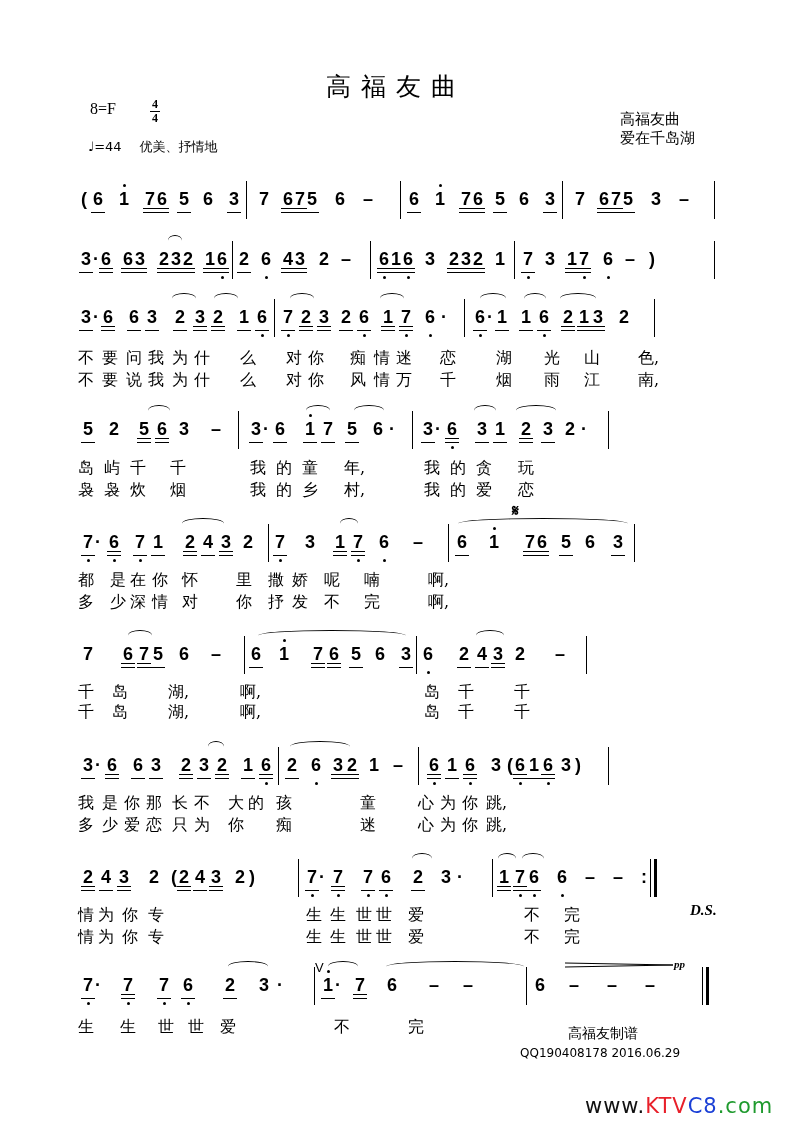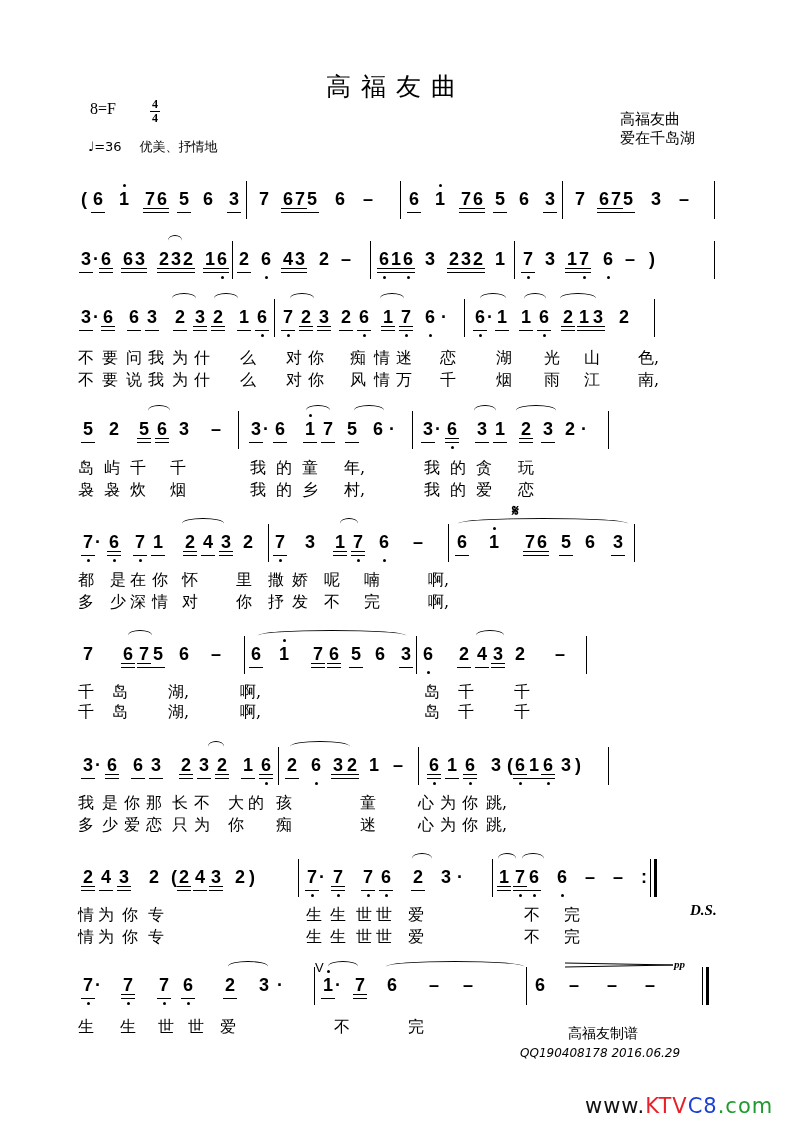--- a/index.html
+++ b/index.html
@@ -39,41 +39,41 @@
   .lyr span { position: absolute; top: 0; }
   .ds { left: 690px; top: 902px; font-style: italic; font-weight: bold; font-size: 15px;
         font-family: "Liberation Serif", serif; }
   .segno { left: 512px; top: 502px; font-size: 16px; font-weight: bold;
            font-family: "Liberation Serif", serif; }
   .pp { left: 674px; top: 958px; font-style: italic; font-weight: bold; font-size: 11px;
         font-family: "Liberation Serif", serif; }
   .breath { left: 315px; top: 960px; font-size: 13px; }
   .hairpin { left: 565px; top: 960px; width: 110px; height: 10px; }
   .maker { left: 568px; top: 1025px; font-size: 14px; font-family: Liberation Serif, serif; }
-  .qq { left: 520px; top: 1046px; font-size: 12px; font-style: italic;
+  .qq { left: 520px; top: 1046px; font-size: 12px; 
         font-family: "DejaVu Sans", sans-serif; }
   .wm { left: 585px; top: 1094px; font-size: 21px; font-family: "DejaVu Sans", sans-serif;
         letter-spacing: 1px; }
   .wm .w1 { color: #111; }
   .wm .w2 { color: #e8202a; }
   .wm .w3 { color: #1a3fd6; }
   .wm .w4 { color: #1f9a2e; }
 </style>
 </head>
 <body>
 
 <div class="abs title">高福友曲</div>
 <div class="abs key">8=F</div>
 <div class="abs timesig">
   <div>4</div>
   <div class="bar"></div>
   <div>4</div>
 </div>
 <div class="abs tempo">
-  <span>♩=36</span><span class="expr">优美、抒情地</span>
+  <span>♩=44</span><span class="expr">优美、抒情地</span>
 </div>
 <div class="abs credits">
   <div>高福友曲</div>
   <div>爱在千岛湖</div>
 </div>
 
 <div id="score">
     <div class="row" style="top: 185px;">
       <span class="n" style="left: 0px;">(</span>
       <span class="n u1" style="left: 14px;">6</span>

